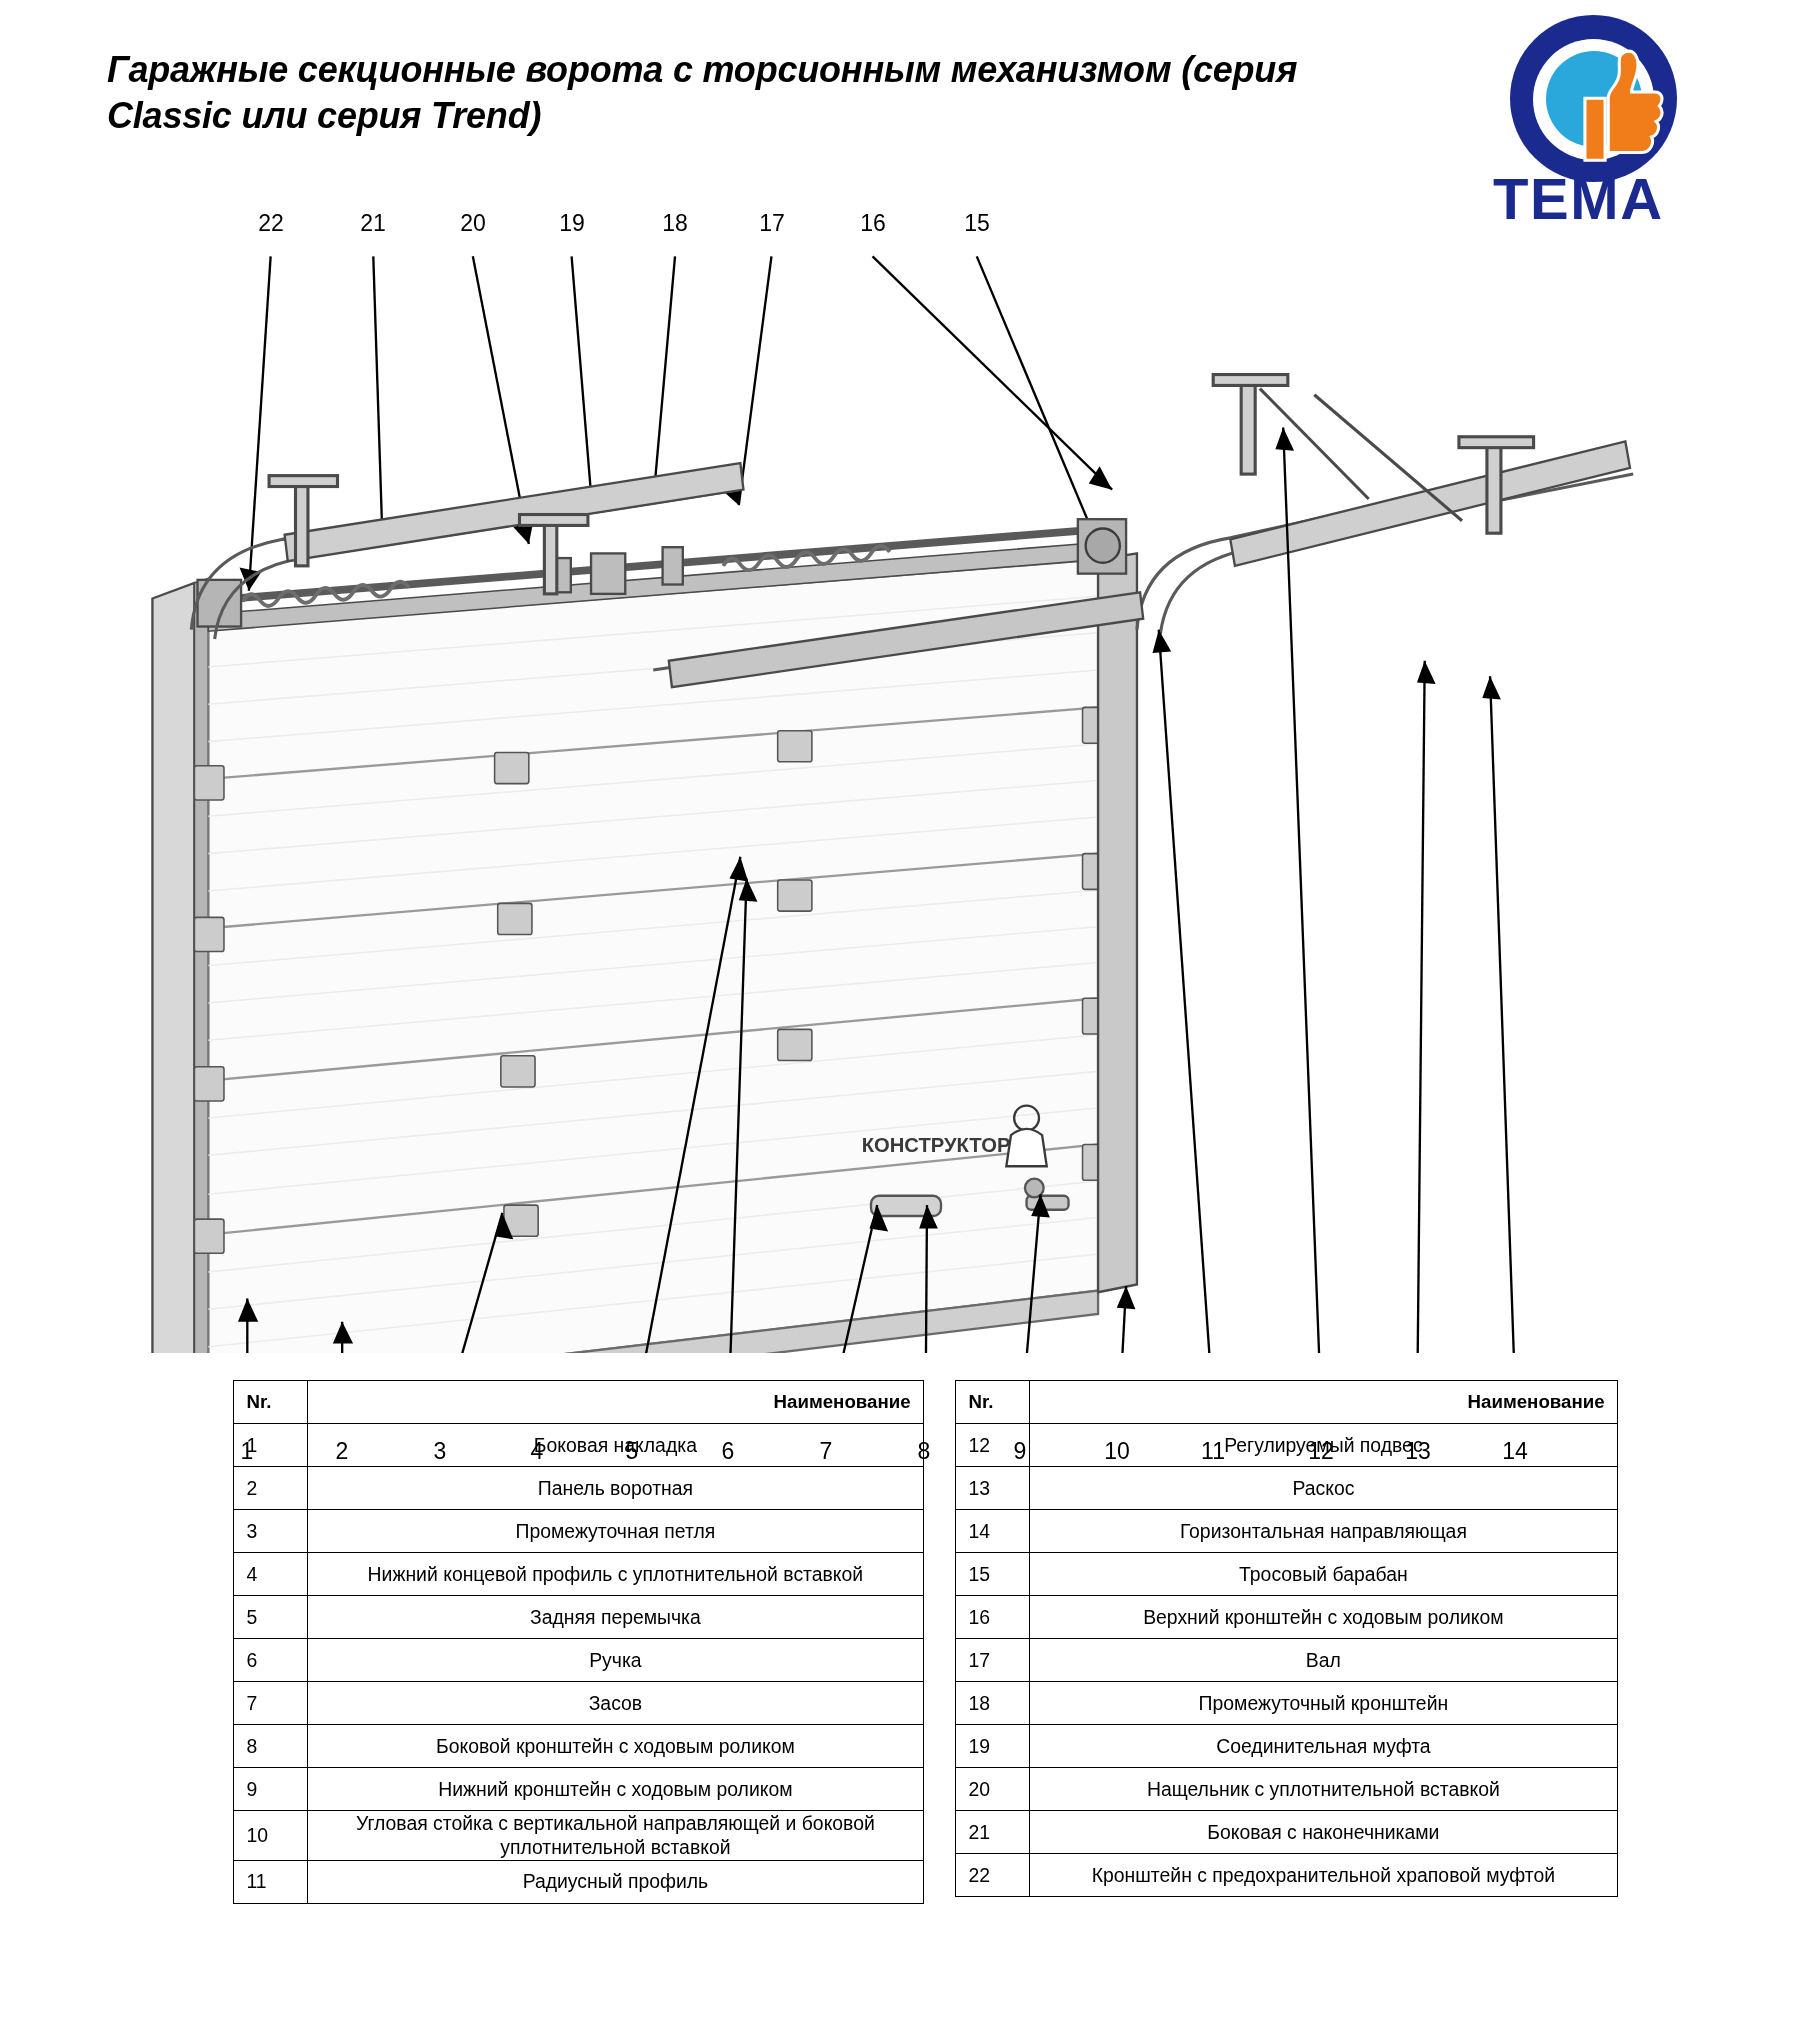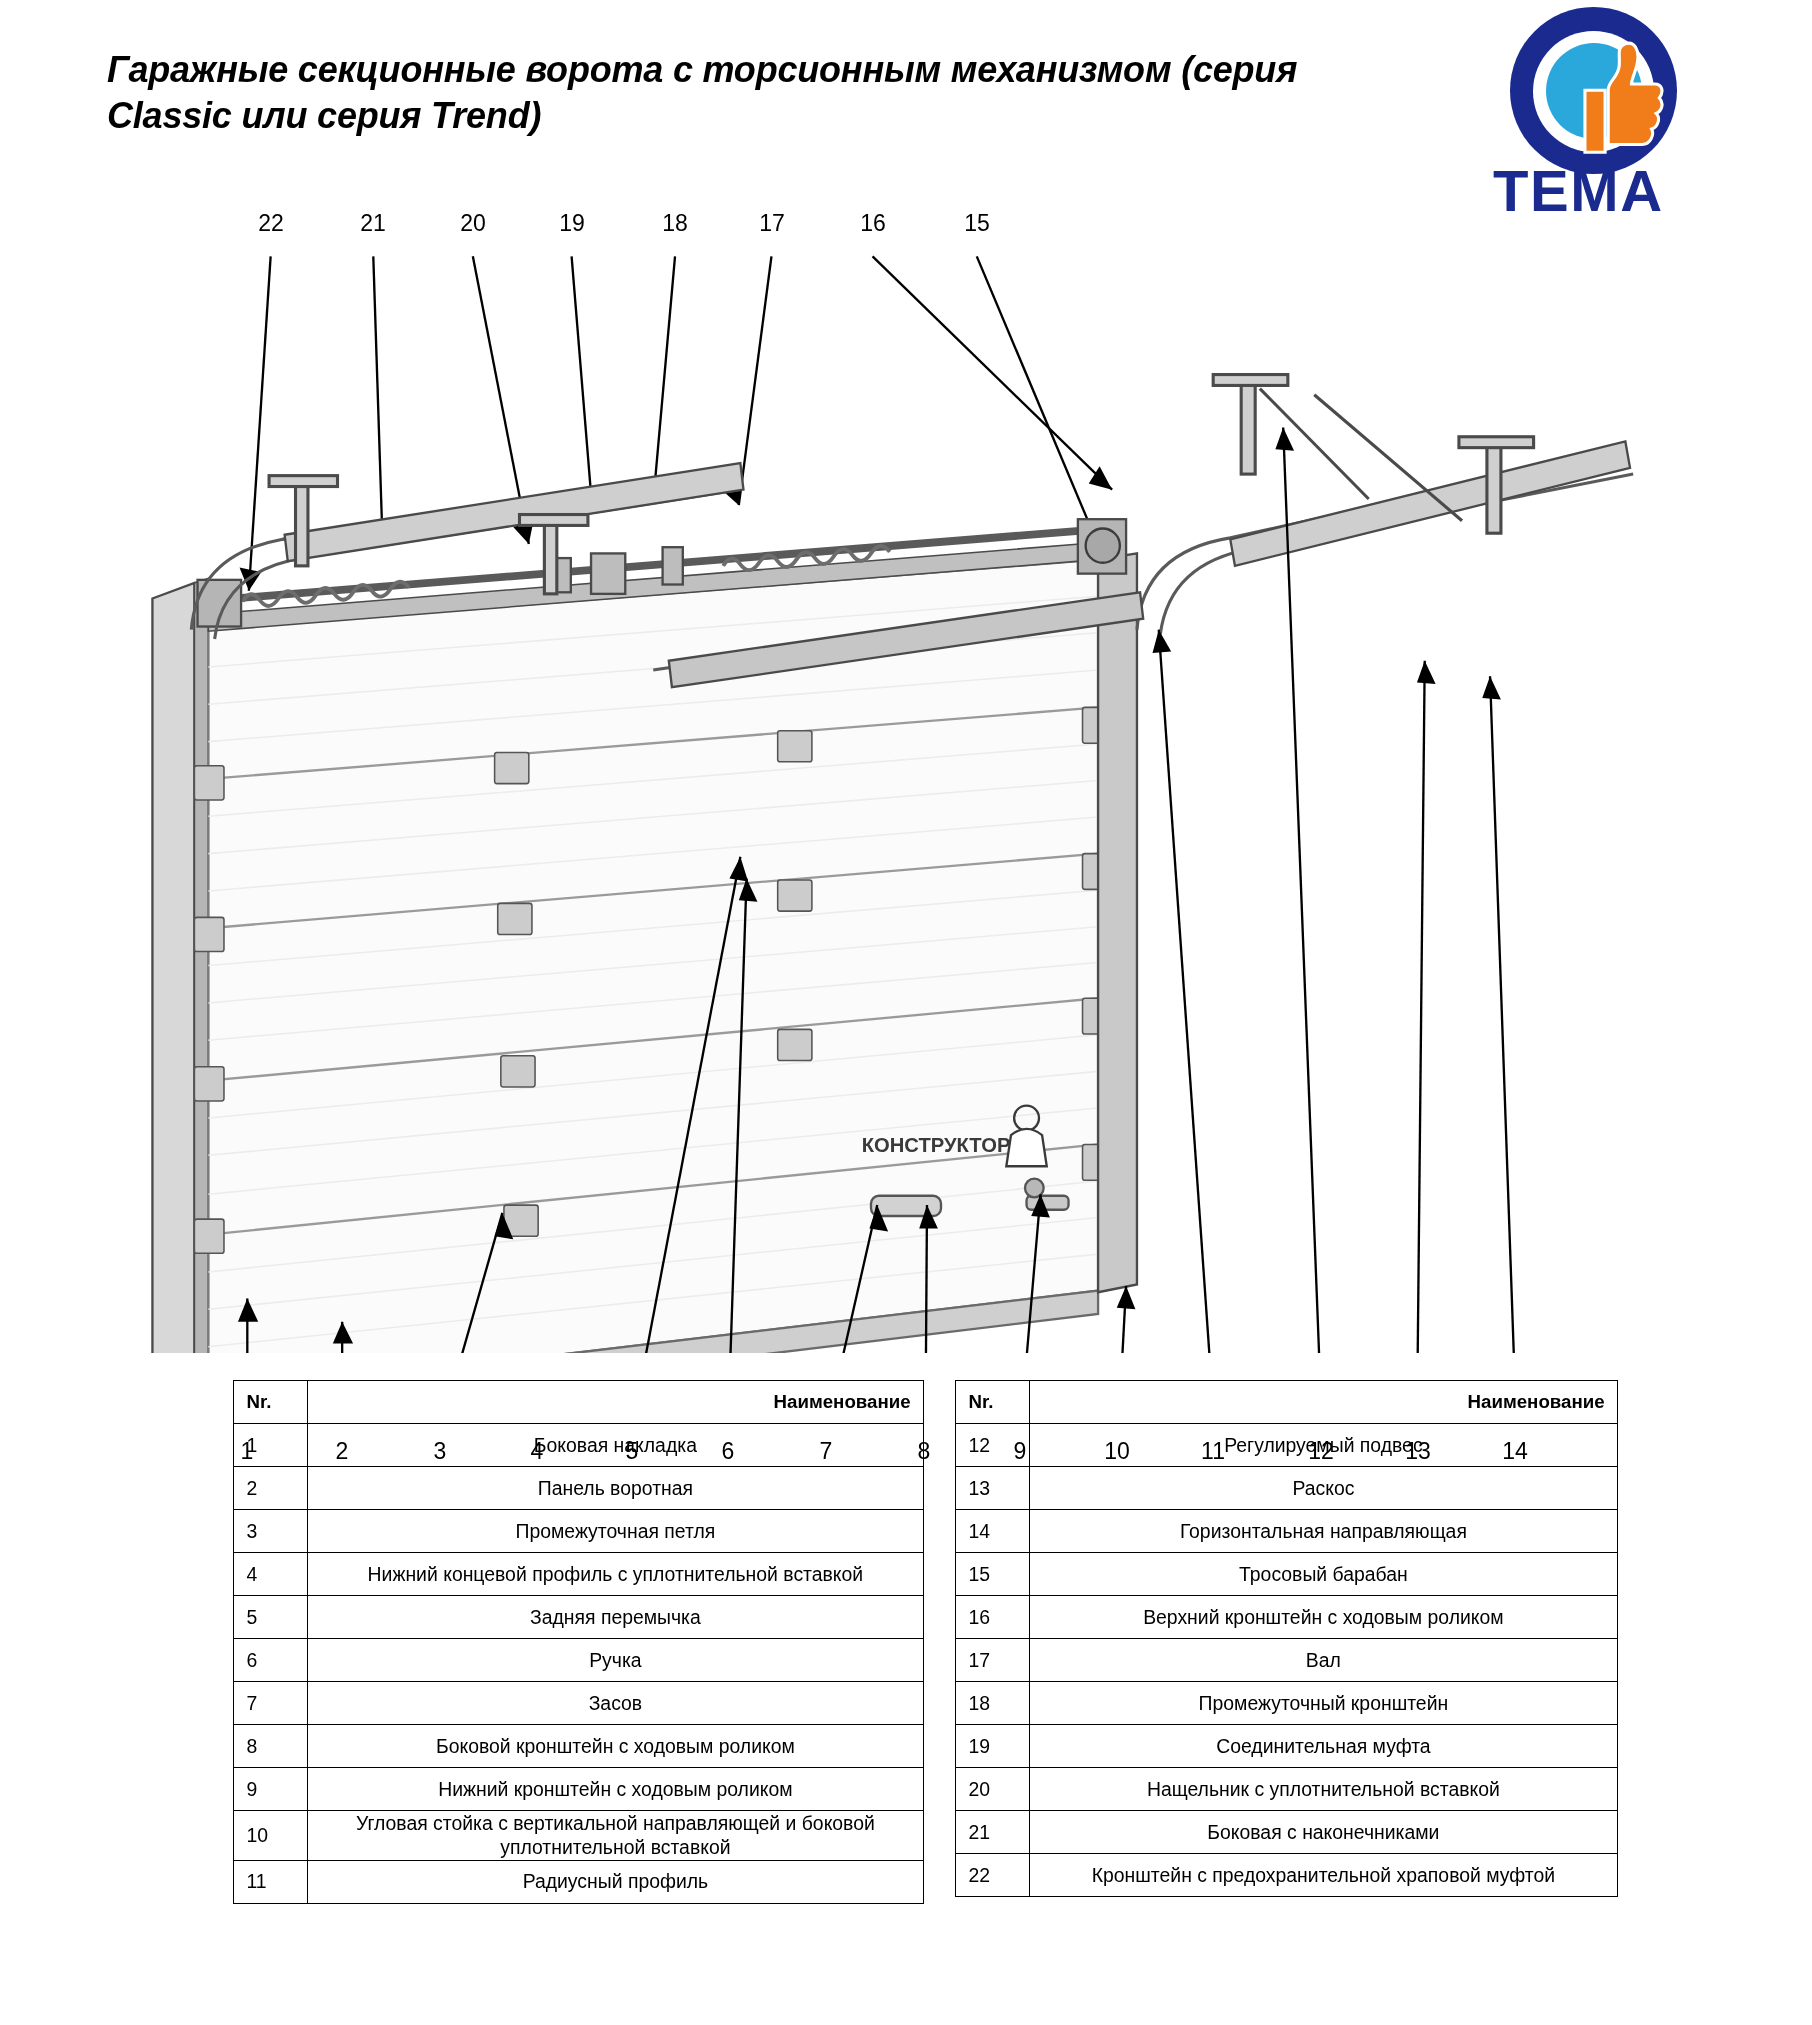--- a/index.html
+++ b/index.html
@@ -29,21 +29,21 @@
     width: 1213px;
     font-size: 36px;
     font-weight: bold;
     line-height: 1.28;
     letter-spacing: -0.2px;
     font-style: italic;
   }
   .logo {
     position: absolute;
     right: 100px;
-    top: 1px;
+    top: 9px;
     width: 233px;
     height: 202px;
   }
   .logo-circle-outer {
     position: absolute;
     left: 31px;
     top: 6.2px;
     width: 167px;
     height: 167px;
     border-radius: 50%;

